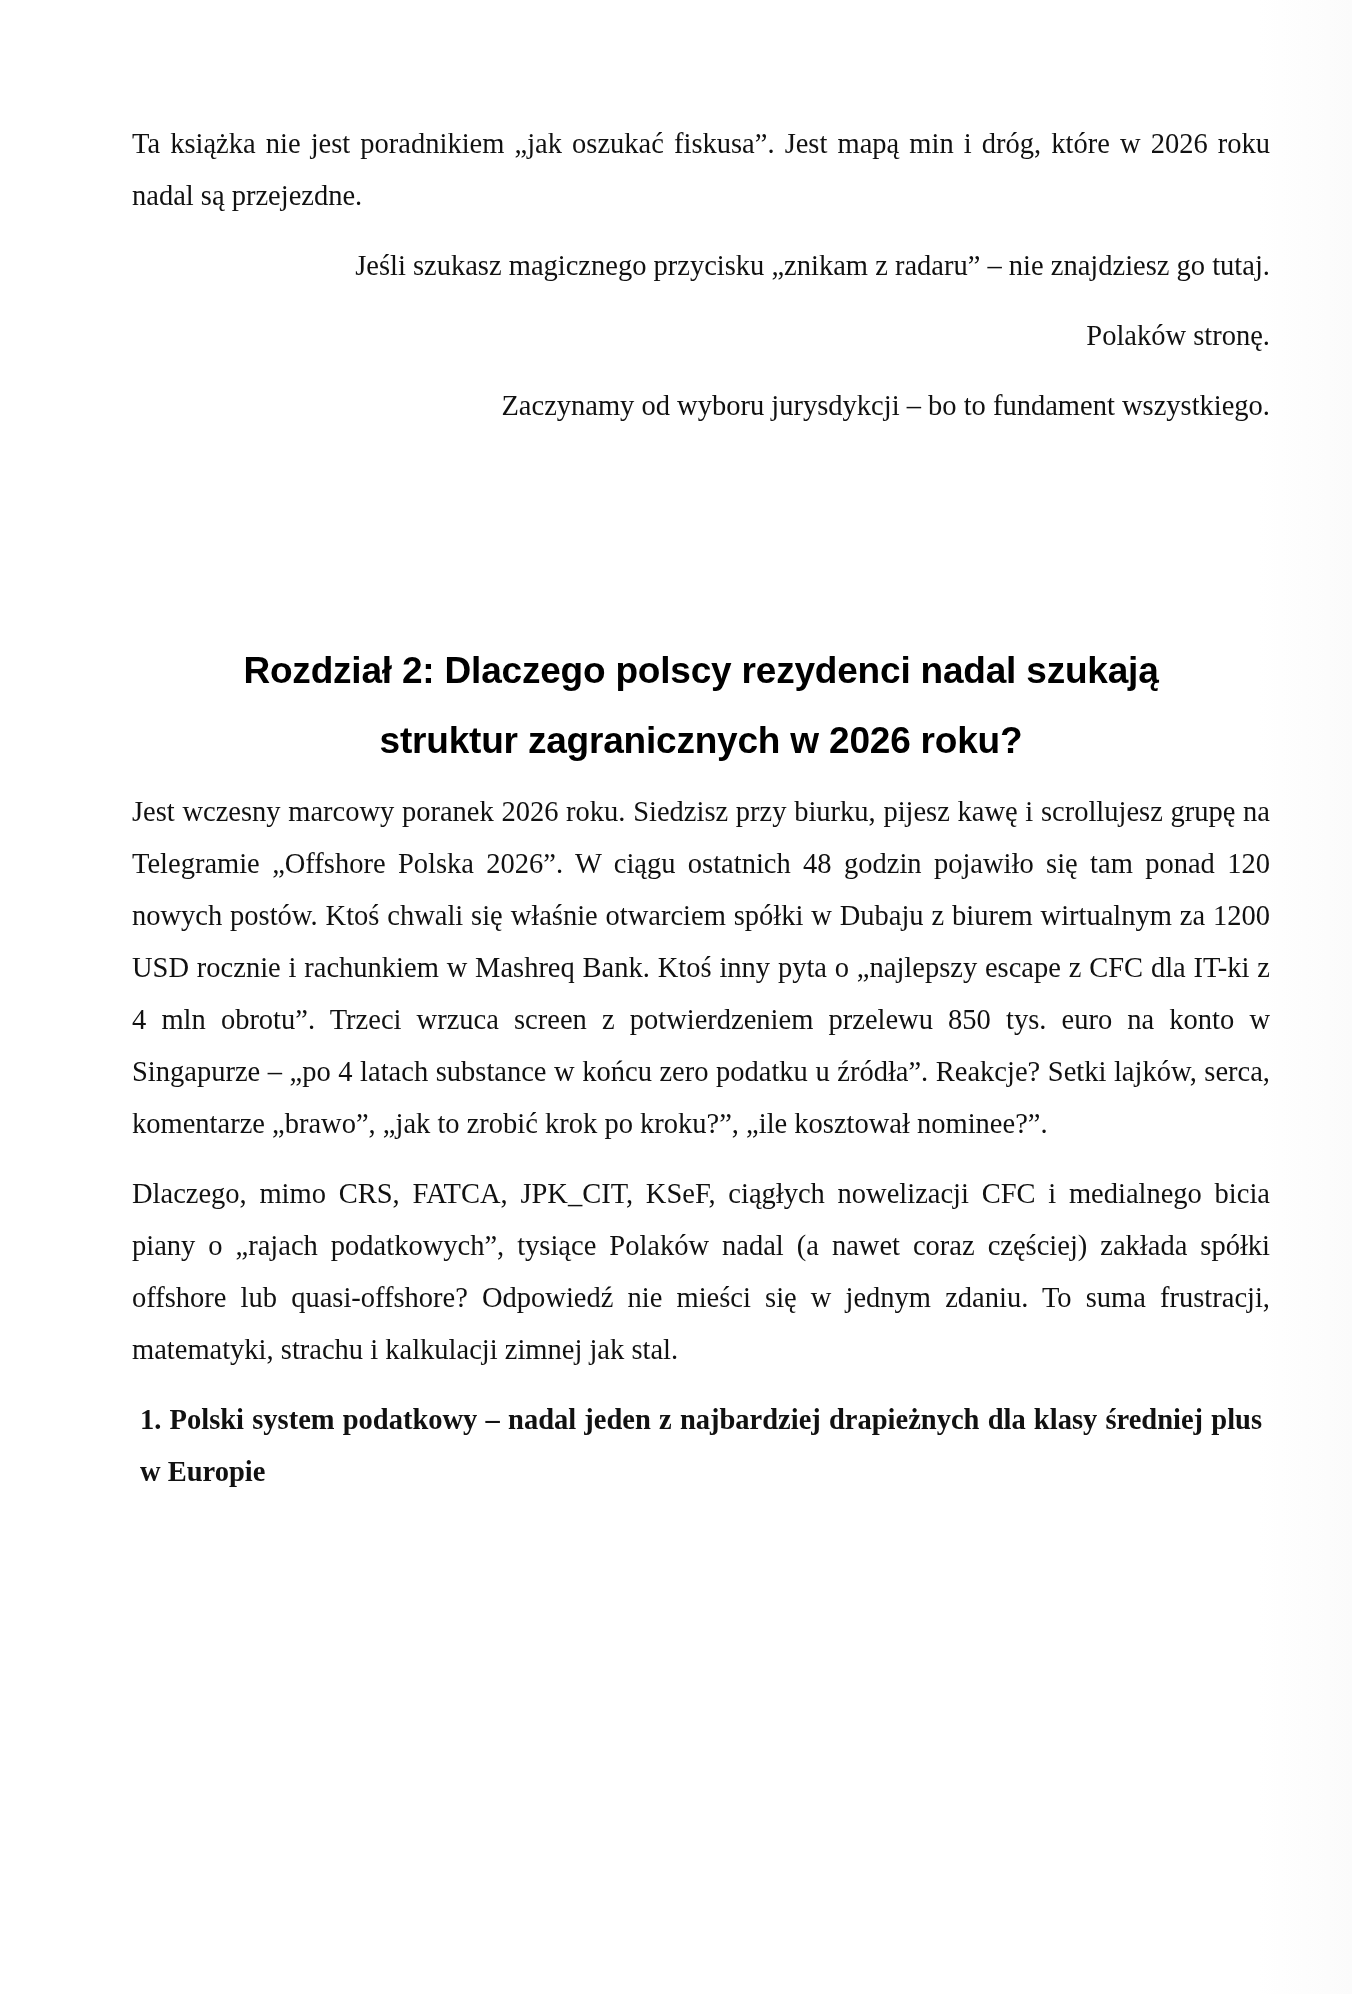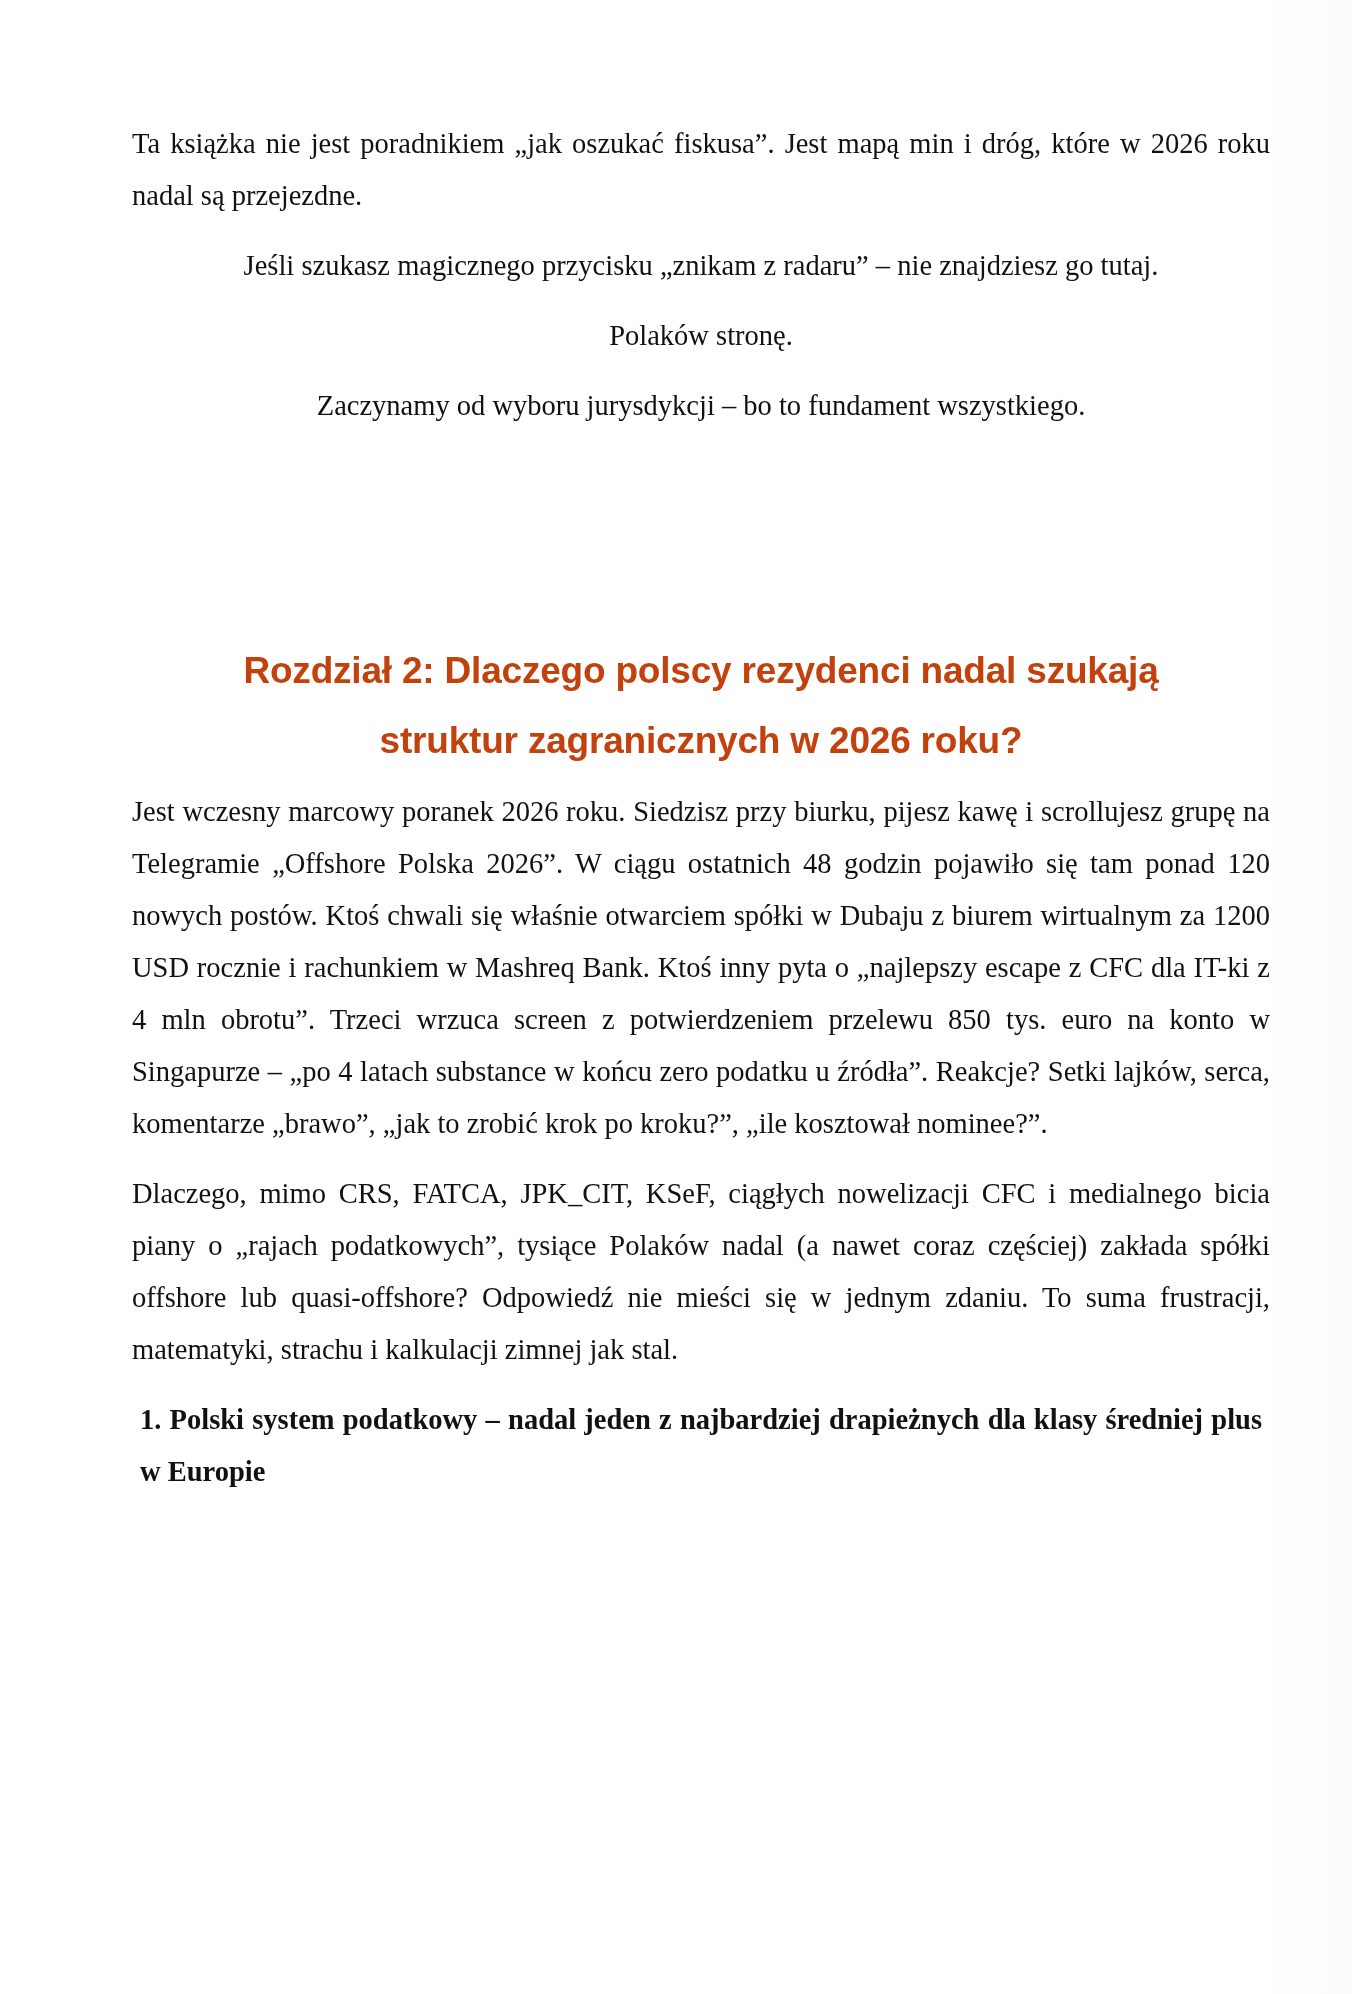--- a/index.html
+++ b/index.html
@@ -23,32 +23,32 @@
       font-family: "Liberation Serif", "DejaVu Serif", serif;
       font-size: 28.5px;
       line-height: 52px;
     }
     .para {
       margin: 0 0 18px 0;
       text-align: justify;
       text-justify: inter-word;
     }
     .para.left {
-      text-align: center;
+      text-align: right;
       font-family: Liberation Serif, serif;
     }
     .spacer {
       height: 186px;
     }
     .chapter-title {
       font-family: "Liberation Sans", "DejaVu Sans", sans-serif;
       font-weight: bold;
       font-size: 37px;
       line-height: 70px;
-      color: #c2410c;
+      color: #000000;
       text-align: center;
       margin: 0 0 10px 0;
       letter-spacing: -0.2px;
     }
     .section-heading {
       font-weight: bold;
       text-align: justify;
       text-align-last: left;
       margin: 8px;
     }

